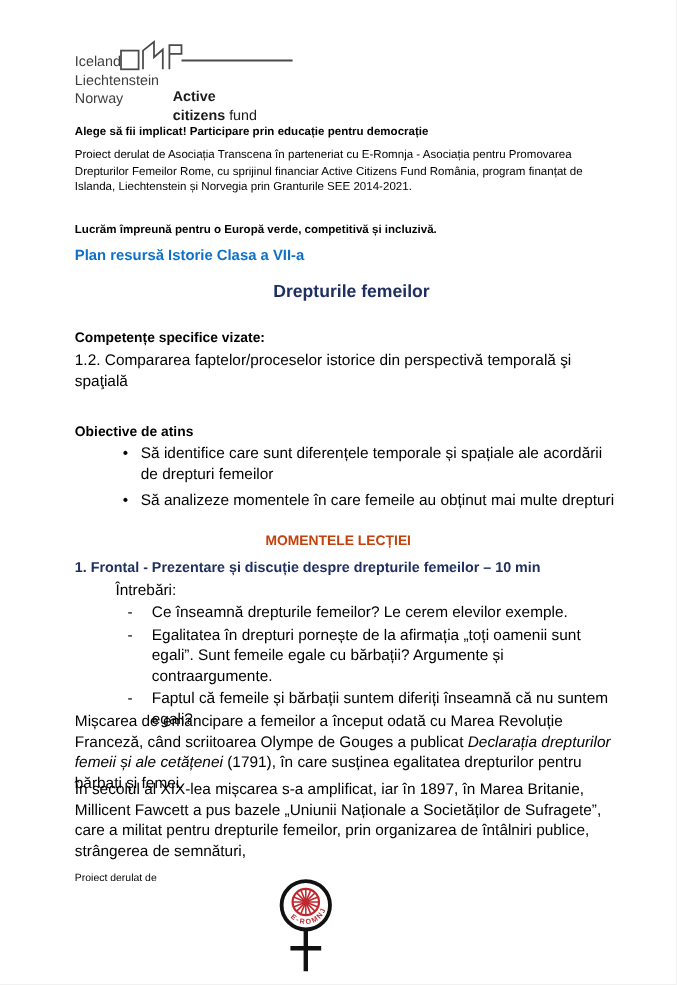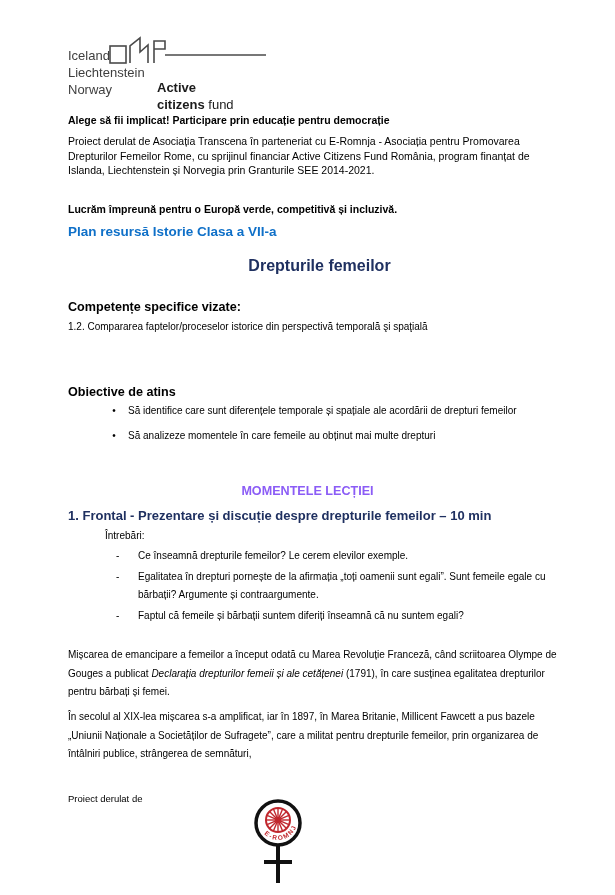--- a/index.html
+++ b/index.html
@@ -19,21 +19,21 @@
   .eea-fund .b { font-weight:bold; }
 
   
   .tagline  { left:68px; top:114px; width:500px; font-size:10.5px; font-weight:bold; }
   .project  { left:68px; top:134px; width:497px; font-size:10.5px; line-height:14.5px; }
   .motto    { left:68px; top:203px; width:500px; font-size:10.5px; font-weight:bold; }
   .plan     { left:68px; top:224px; width:500px; font-size:13.5px; font-weight:bold; }
 
   .doc-title { left:0; top:257px; width:615px; text-align:center; font-size:16px; font-weight:bold; }
 
-  .body-txt { font-size:10px; line-height:18.5px; }
+  .body-txt { font-size:14px; line-height:18.5px; }
   .comp-head { left:68px; top:300px; width:497px; font-size:12.6px; font-weight:bold; }
   .comp-items { left:68px; top:318px; width:497px; }
   .obj-head  { left:68px; top:385px; width:497px; font-size:12.6px; font-weight:bold; }
   .obj-list  { left:100px; top:402px; width:460px; }
   .obj-item  { display:flex; margin-bottom:6px; }
   .obj-item .marker { width:28px; text-align:center; flex:0 0 28px; }
 
   .lesson-head { left:0; top:484px; width:615px; text-align:center; font-size:12.6px; font-weight:bold; }
   .step1 { left:68px; top:508px; width:510px; font-size:13px; font-weight:bold; }
   .q-label { left:105px; top:527px; width:400px; }
@@ -106,21 +106,21 @@
     <div class="obj-item">
       <span class="marker">•</span>
       <span>Să identifice care sunt diferențele temporale și spațiale ale acordării de drepturi femeilor</span>
     </div>
     <div class="obj-item">
       <span class="marker">•</span>
       <span>Să analizeze momentele în care femeile au obținut mai multe drepturi</span>
     </div>
   </div>
 
-  <div class="abs lesson-head" style="color:#8b5cf6;">MOMENTELE LECȚIEI</div>
+  <div class="abs lesson-head" style="color:#c2410c;">MOMENTELE LECȚIEI</div>
   <div class="abs step1" style="color:#1f3060;">1. Frontal - Prezentare și discuție despre drepturile femeilor – 10 min</div>
   <div class="abs q-label body-txt">Întrebări:</div>
   <div class="abs q-list body-txt">
     <div class="q-item">
       <span class="marker">-</span>
       <span>Ce înseamnă drepturile femeilor? Le cerem elevilor exemple.</span>
     </div>
     <div class="q-item">
       <span class="marker">-</span>
       <span>Egalitatea în drepturi pornește de la afirmația „toți oamenii sunt egali”. Sunt femeile egale cu bărbații? Argumente și contraargumente.</span>

